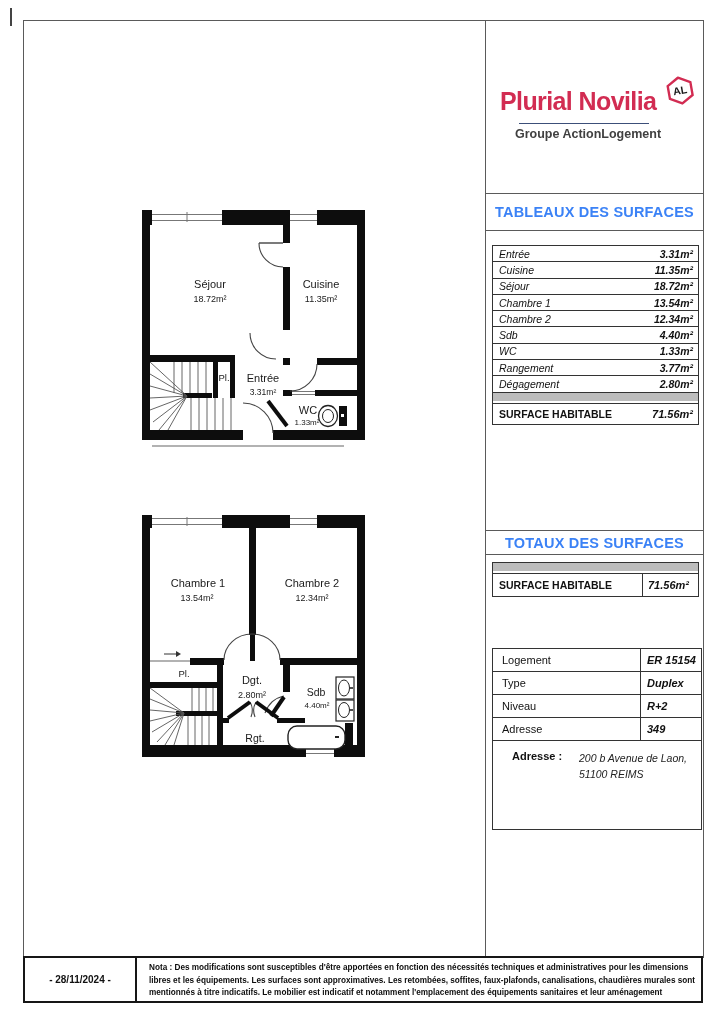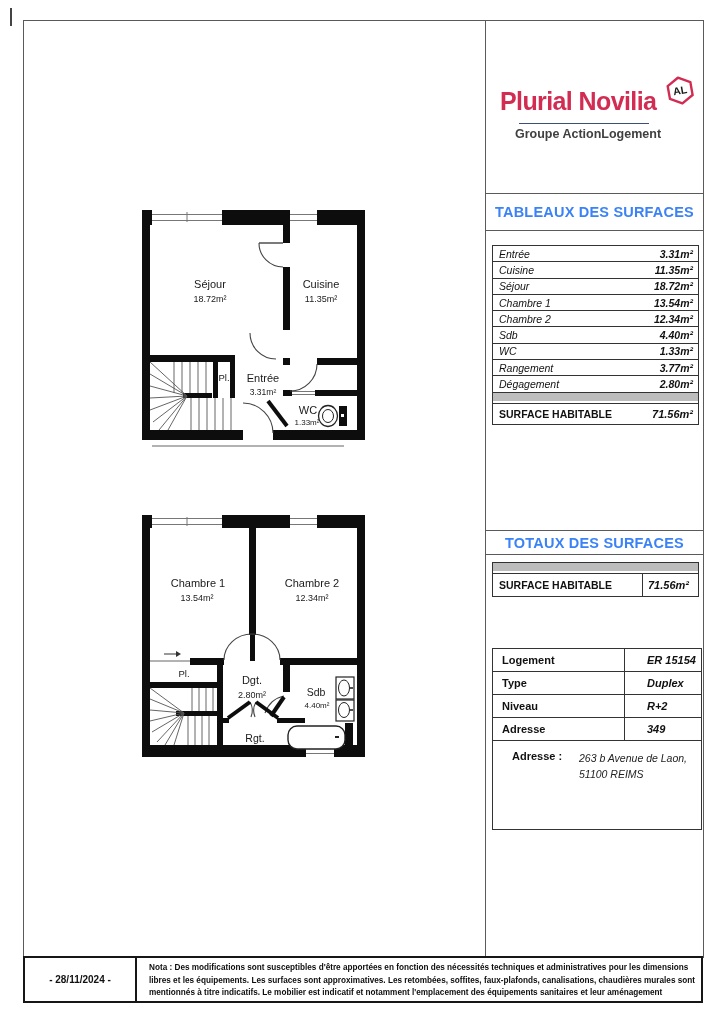--- a/index.html
+++ b/index.html
@@ -39,22 +39,22 @@
   .totaux-table{left:492px;top:562px;width:205px;border:1px solid #333;background:#fff;}
   .t-band{height:8px;background:#bdbdbd;}
   .t-row{display:flex;align-items:stretch;height:22px;border-top:1px solid #333;margin-top:2px;font-size:10.5px;}
   .t-row .lbl{flex:1;display:flex;align-items:center;padding-left:6px;font-weight:bold;}
   .t-row .val{width:50px;display:flex;align-items:center;padding-left:5px;border-left:1px solid #333;
               font-weight:bold;font-style:italic;font-size:11px;}
   
   .property-table{left:492px;top:648px;width:208px;border:1px solid #333;background:#fff;}
   .p-row{display:flex;align-items:stretch;height:22px;border-top:1px solid #333;font-size:11px;}
   .p-row:first-child{border-top:none;}
-  .p-row .lbl{flex:1;display:flex;align-items:center;padding-left:9px;font-weight:bold;}
-  .p-row .val{width:54px;display:flex;align-items:center;padding-left:22px;border-left:1px solid #333;
+  .p-row .lbl{flex:1;display:flex;align-items:center;padding-left:9px;font-weight:normal;}
+  .p-row .val{width:54px;display:flex;align-items:center;padding-left:6px;border-left:1px solid #333;
               font-weight:bold;font-style:italic;}
   .addr{border-top:1px solid #333;height:89px;display:flex;padding-top:9px;box-sizing:border-box;}
   .addr .lbl{width:86px;padding-left:19px;font-weight:bold;font-size:11px;box-sizing:border-box;}
   .addr .val{font-style:italic;font-size:10.5px;line-height:16px;color:#222;}
   
   .footer{left:23px;top:956px;width:680px;height:47px;border:2px solid #161616;box-sizing:border-box;
           display:flex;background:#fff;}
   .f-date{width:112px;border-right:2px solid #161616;display:flex;align-items:center;justify-content:center;
           font-weight:bold;font-size:10px;box-sizing:border-box;}
   .f-nota{flex:1;padding:4px 2px 2px 12px;font-weight:bold;font-size:8.2px;line-height:1.55;color:#0d0d0d;}
@@ -153,21 +153,21 @@
         <span class="lbl">Niveau</span>
         <span class="val">R+2</span>
       </div>
     <div class="p-row">
         <span class="lbl">Adresse</span>
         <span class="val">349</span>
       </div>
     <div class="addr">
       <span class="lbl">Adresse :</span>
       <span class="val">
-        <span>263 b Avenue de Laon,</span><br>
+        <span>200 b Avenue de Laon,</span><br>
         <span>51100 REIMS</span>
       </span>
     </div>
   </div>
 
   <svg class="plan" style="left:130px;top:195px;" width="250" height="260" viewBox="130 195 250 260">
     <g fill="#0d0d0d">
       <rect x="142" y="210" width="10" height="15"></rect>
       <rect x="222" y="210" width="68" height="15"></rect>
       <rect x="317" y="210" width="48" height="15"></rect>

